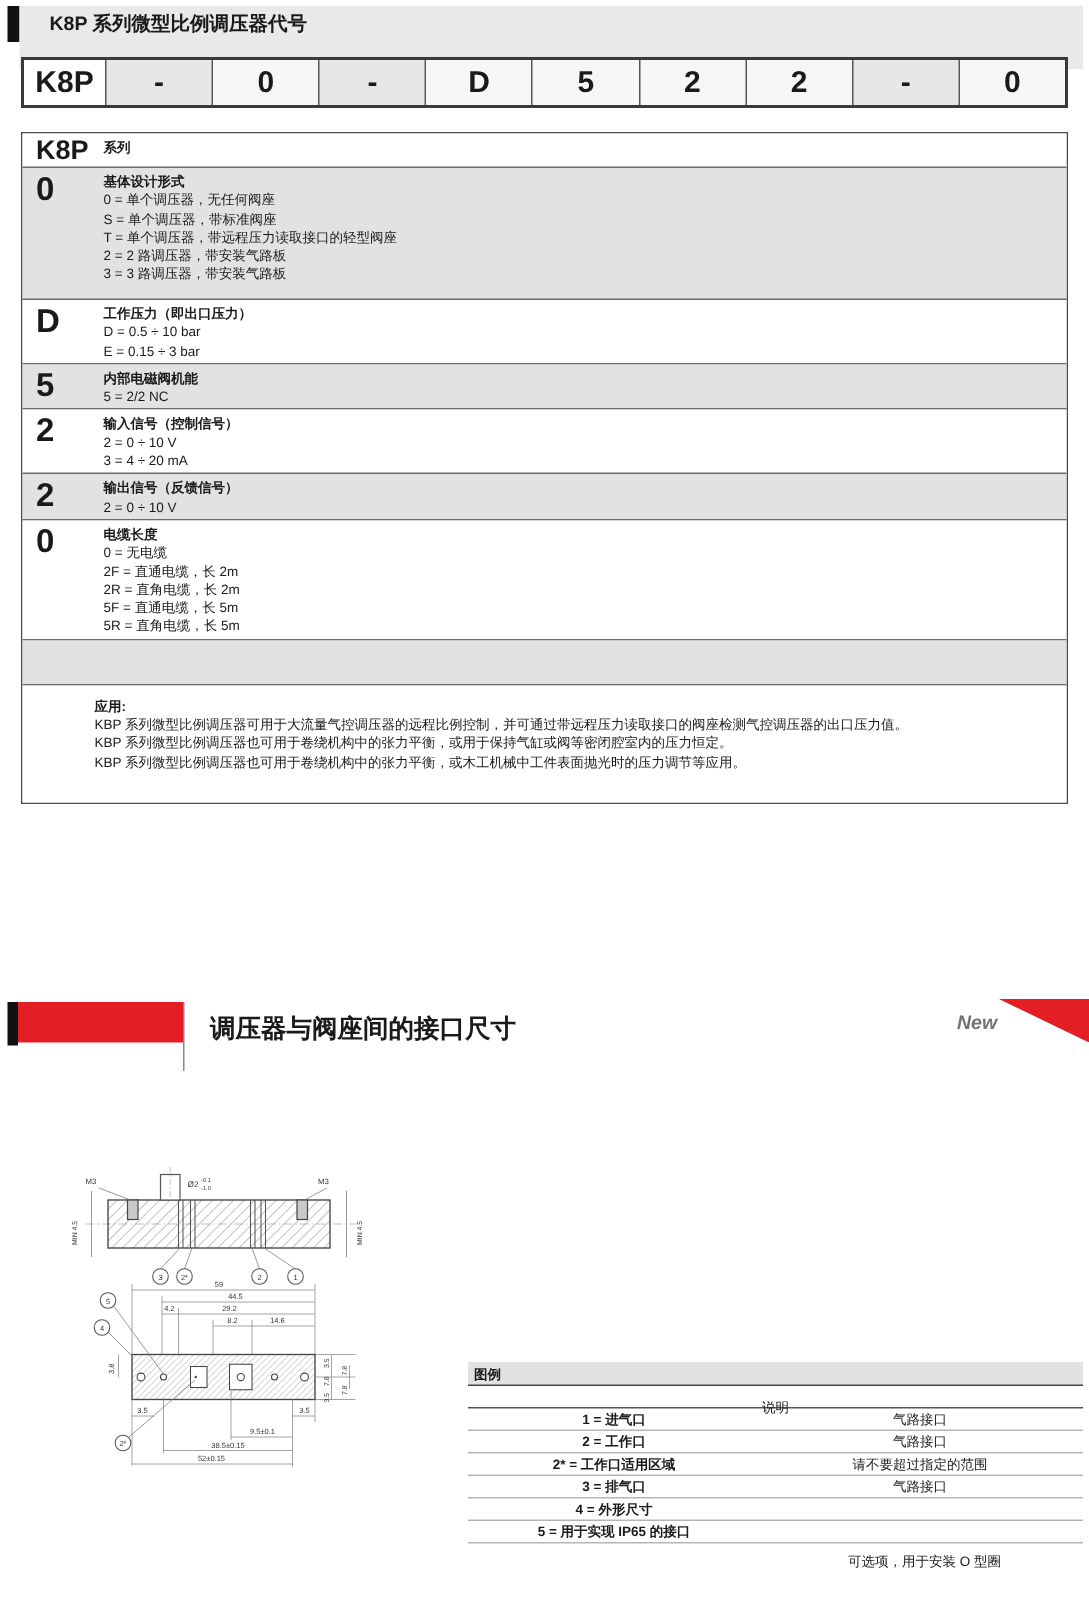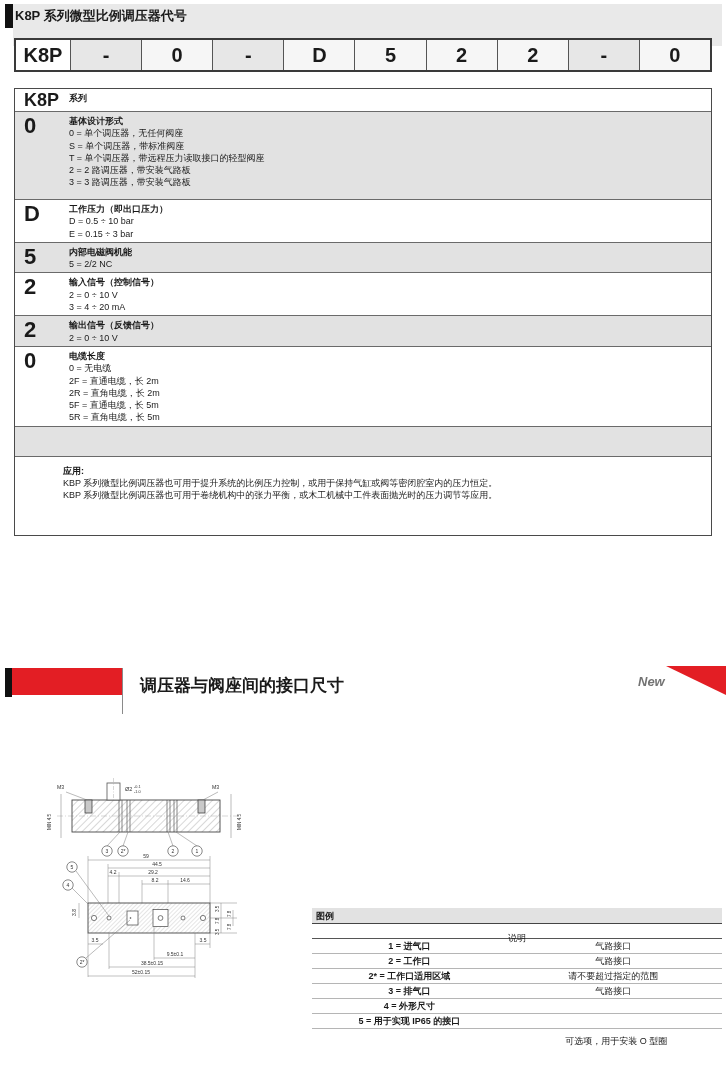--- a/index.html
+++ b/index.html
@@ -4,21 +4,21 @@
 <style>
   * { margin:0; padding:0; box-sizing:border-box; }
   html,body { background:#fff; }
   body {
     width:726px; height:1074px; position:relative; overflow:hidden;
     font-family:"Liberation Sans","DejaVu Sans",sans-serif; color:#1a1a1a;
   }
   
   .hdr-black { position:absolute; left:5px; top:4px; width:8px; height:24px; background:#111; }
   .hdr-bar   { position:absolute; left:13px; top:4px; width:709px; height:42px; background:#e9e9e9;
-               font-size:13px; font-weight:bold; line-height:24px; padding-left:2px; }
+               font-size:13px; font-weight:bold; line-height:24px; padding-left:20px; }
   
   .code-row { position:absolute; left:14px; top:38px; width:698px; height:34px;
               display:flex; border:2px solid #3a3a3a; background:#fff; }
   .code-cell { flex:1; border-left:1px solid #555; text-align:center;
                font-size:20px; font-weight:bold; line-height:30px; background:#f6f6f6; }
   .code-cell.first { flex:0 0 54px; border-left:none; background:#fff; }
   .code-cell.dash  { background:#e7e7e7; }
   
   .spec { position:absolute; left:14px; top:88px; width:698px; border:1px solid #4a4a4a; }
   .spec-row { display:flex; border-bottom:1px solid #6a6a6a; background:#fff; }
@@ -127,21 +127,22 @@
       <div>5F = 直通电缆，长 5m</div>
       <div>5R = 直角电缆，长 5m</div>
     </div>
   </div>
   <div class="spec-row gray" style="min-height:30px">
       <div class="desc-col"></div>
     </div>
   <div class="spec-row" style="min-height:78px">
     <div class="app-col">
       <div class="app-title">应用:</div>
-      <div>KBP 系列微型比例调压器也可用于提升系统的比例压力控制，或用于保持气缸或阀等密闭腔室内的压力恒定。</div>
+      <div>KBP 系列微型比例调压器可用于大流量气控调压器的远程比例控制，并可通过带远程压力读取接口的阀座检测气控调压器的出口压力值。</div>
+      <div>KBP 系列微型比例调压器也可用于卷绕机构中的张力平衡，或用于保持气缸或阀等密闭腔室内的压力恒定。</div>
       <div>KBP 系列微型比例调压器也可用于卷绕机构中的张力平衡，或木工机械中工件表面抛光时的压力调节等应用。</div>
     </div>
   </div>
 </div>
 
 <div class="s2-black"></div>
 <div class="s2-red" style="background:#e31e24"></div>
 <div class="s2-line"></div>
 <div class="s2-title">调压器与阀座间的接口尺寸</div>
 <div class="s2-new">New</div>

